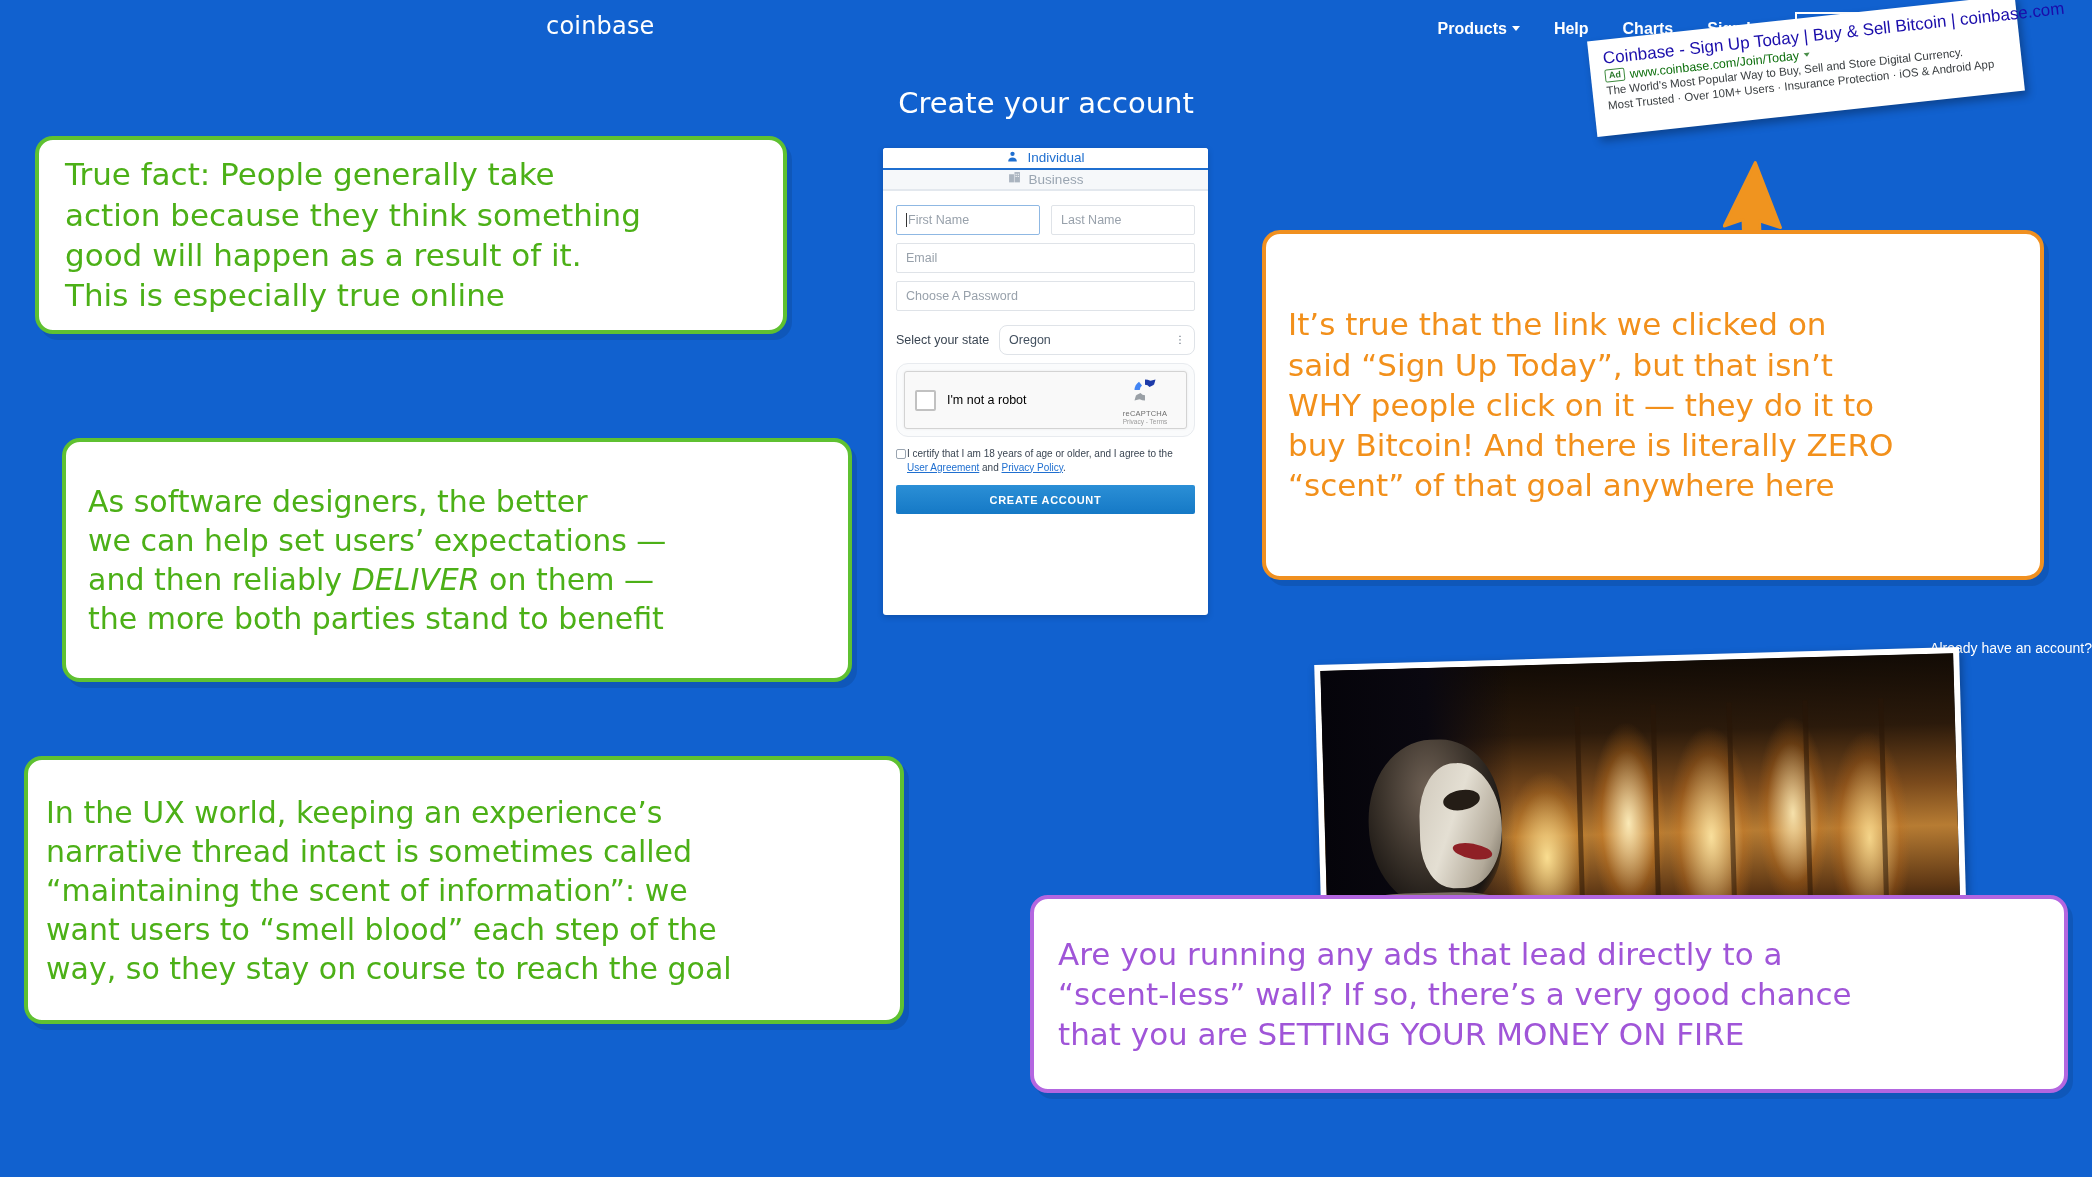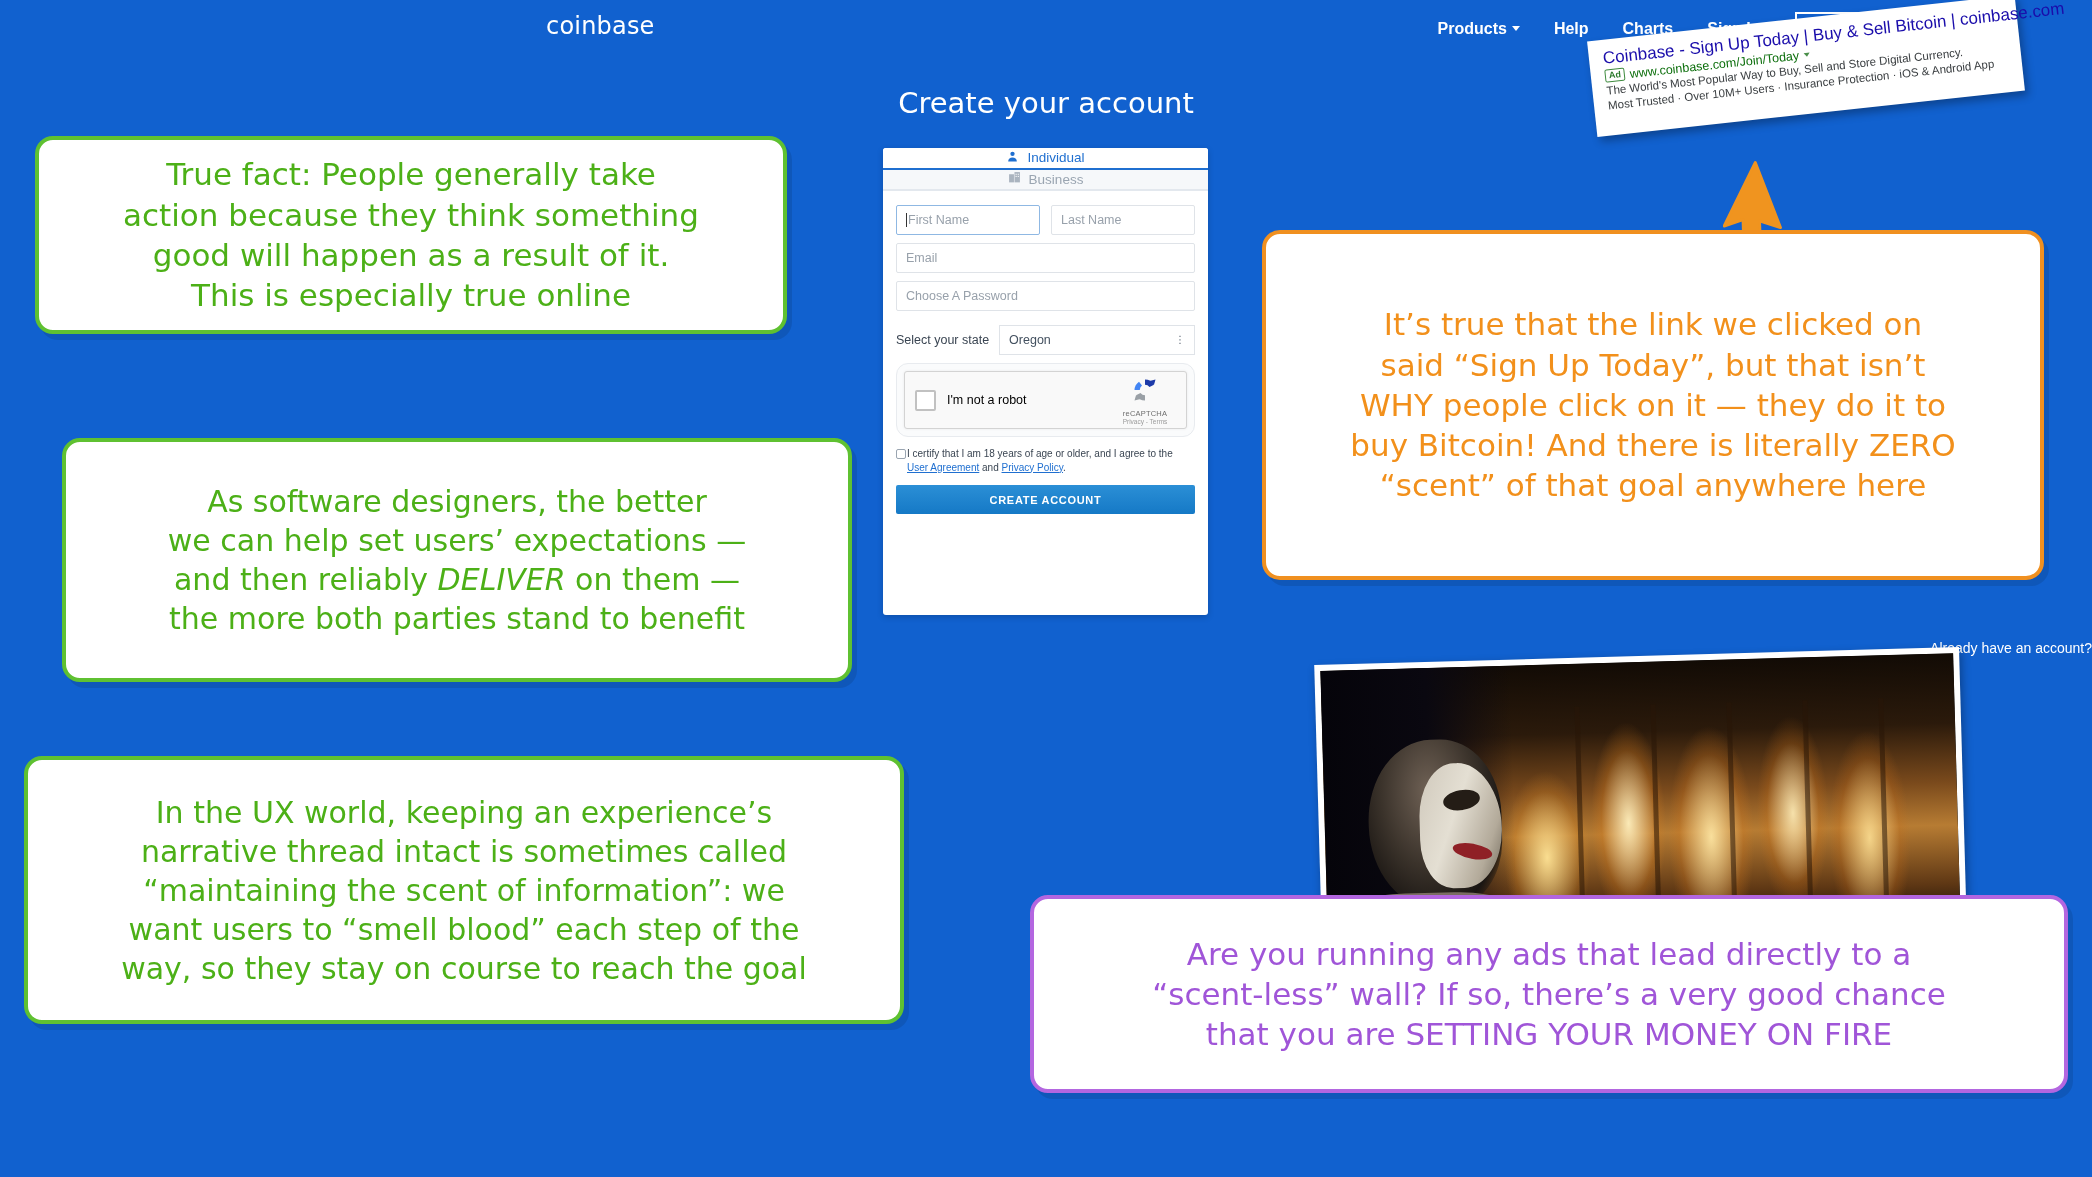--- a/index.html
+++ b/index.html
@@ -70,21 +70,21 @@
   .cb-input.focused { border-color: #8fb8e3; }
   .cb-input.focused::before {
     content: ""; display: inline-block; width: 1px; height: 14px;
     background: #333; margin-right: 1px;
   }
   .cb-state-row {
     display: flex; align-items: center; gap: 10px; margin: 14px 0 8px 0;
   }
   .cb-state-label { font-size: 12.5px; color: #3a4552; white-space: nowrap; }
   .cb-select {
-    flex: 1; height: 30px; border: 1px solid #dfe3e8; border-radius: 0;
+    flex: 1; height: 30px; border: 1px solid #dfe3e8; border-radius: 8px;
     display: flex; align-items: center; justify-content: space-between;
     padding: 0 9px; font-size: 12.5px; color: #43505f; background: #fff;
   }
   .cb-select .arrows { font-size: 10px; color: #5a6675; line-height: 1; letter-spacing: 0; }
 
   .cb-captcha-wrap {
     border: 1px solid #e8ebef; background: #fafbfc; border-radius: 12px;
     padding: 7px 7px; margin-top: 6px;
   }
   .cb-captcha {
@@ -200,21 +200,21 @@
   .joker-body {
     position: absolute; left: 2%; bottom: 0; width: 26%; height: 16%;
     background: linear-gradient(180deg, #7d6f64, #3b332c);
     border-radius: 40% 30% 0 0;
   }
 
   
   .callout {
     position: absolute; background: #ffffff; border-radius: 18px;
     border: 4px solid; display: flex; flex-direction: column;
-    justify-content: center; text-align: center;
+    justify-content: center; 
     font-family: "DejaVu Sans", sans-serif;
     box-shadow: 5px 6px 0 rgba(0,0,0,.10);
   }
   .callout p { line-height: 1.30; }
   .c-green { border-color: #5fc131; color: #4cb017; }
   .c-orange { border-color: #f09020; color: #f2901b; }
   .c-purple { border-color: #b366e0; color: #a055d8; }
 
   #callout-fact   { left: 35px;   top: 136px; width: 752px; height: 198px;
                     font-size: 31px; padding: 4px 26px; }

